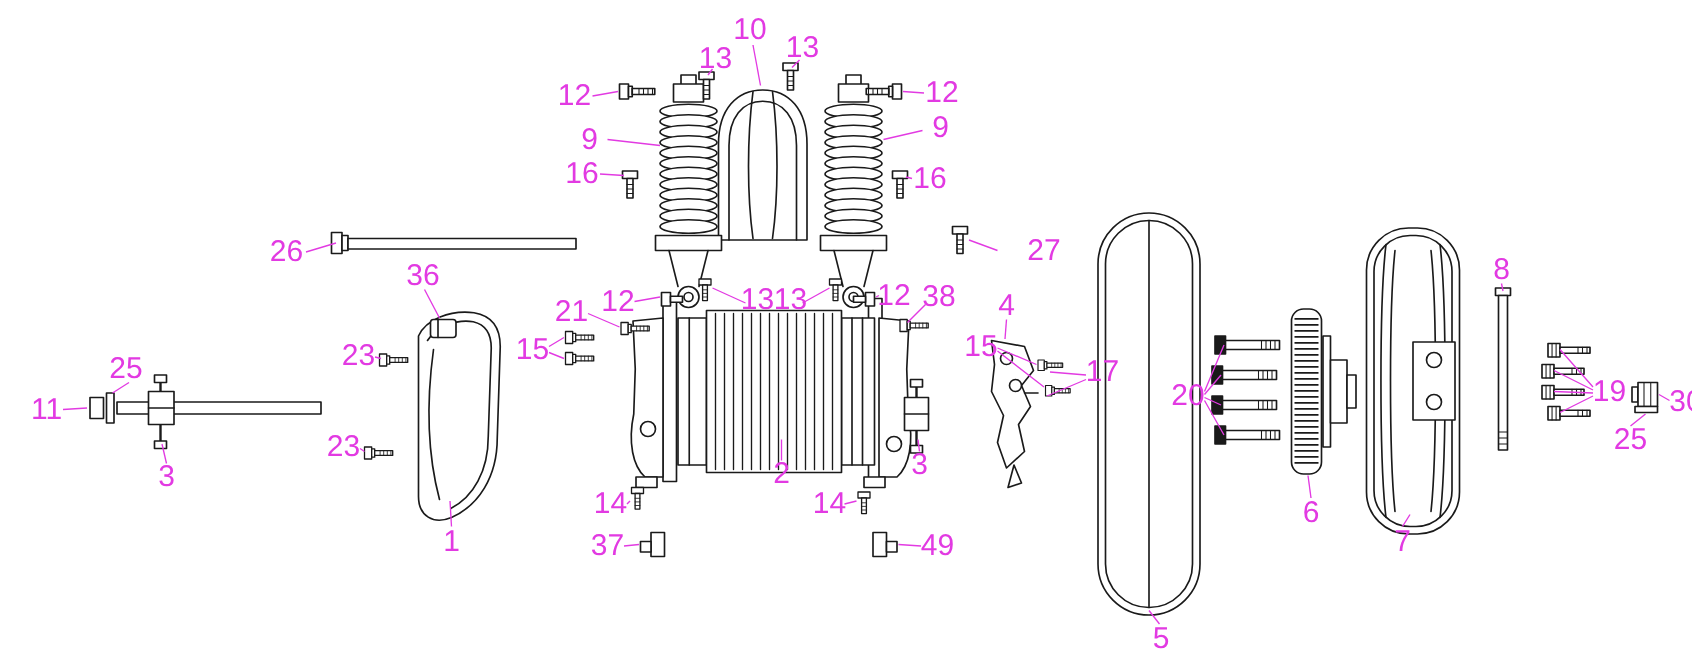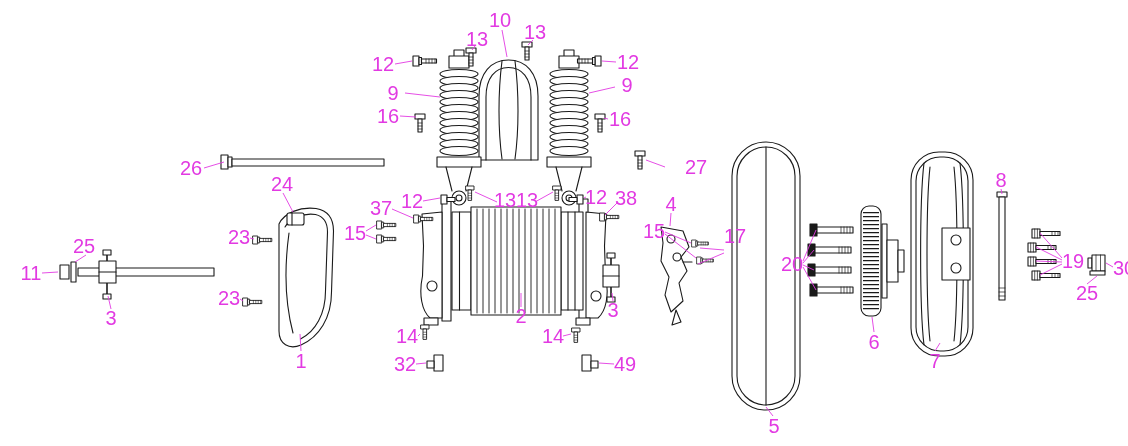--- a/index.html
+++ b/index.html
@@ -353,45 +353,45 @@
   <div class="callout" style="left:461px;top:39px">13</div>
   <div class="callout" style="left:519px;top:32px">13</div>
   <div class="callout" style="left:367px;top:64px">12</div>
   <div class="callout" style="left:612px;top:62px">12</div>
   <div class="callout" style="left:377px;top:93px">9</div>
   <div class="callout" style="left:611px;top:85px">9</div>
   <div class="callout" style="left:372px;top:116px">16</div>
   <div class="callout" style="left:604px;top:119px">16</div>
   <div class="callout" style="left:175px;top:168px">26</div>
   <div class="callout" style="left:680px;top:167px">27</div>
-  <div class="callout" style="left:266px;top:184px">24</div>
+  <div class="callout" style="left:266px;top:184px">36</div>
   <div class="callout" style="left:396px;top:201px">12</div>
   <div class="callout" style="left:489px;top:200px">13</div>
   <div class="callout" style="left:511px;top:200px">13</div>
   <div class="callout" style="left:580px;top:197px">12</div>
-  <div class="callout" style="left:365px;top:208px">37</div>
+  <div class="callout" style="left:365px;top:208px">21</div>
   <div class="callout" style="left:610px;top:198px">38</div>
   <div class="callout" style="left:655px;top:204px">4</div>
   <div class="callout" style="left:985px;top:180px">8</div>
   <div class="callout" style="left:223px;top:237px">23</div>
   <div class="callout" style="left:339px;top:233px">15</div>
   <div class="callout" style="left:638px;top:231px">15</div>
   <div class="callout" style="left:68px;top:246px">25</div>
-  <div class="callout" style="left:719px;top:236px">17</div>
+  <div class="callout" style="left:719px;top:248px">17</div>
   <div class="callout" style="left:15px;top:273px">11</div>
   <div class="callout" style="left:776px;top:264px">20</div>
   <div class="callout" style="left:1057px;top:261px">19</div>
   <div class="callout" style="left:1108px;top:268px">30</div>
   <div class="callout" style="left:1071px;top:293px">25</div>
   <div class="callout" style="left:95px;top:318px">3</div>
   <div class="callout" style="left:213px;top:298px">23</div>
   <div class="callout" style="left:597px;top:310px">3</div>
   <div class="callout" style="left:505px;top:316px">2</div>
   <div class="callout" style="left:391px;top:336px">14</div>
   <div class="callout" style="left:537px;top:336px">14</div>
   <div class="callout" style="left:285px;top:361px">1</div>
-  <div class="callout" style="left:389px;top:364px">32</div>
+  <div class="callout" style="left:389px;top:364px">37</div>
   <div class="callout" style="left:609px;top:364px">49</div>
   <div class="callout" style="left:858px;top:342px">6</div>
   <div class="callout" style="left:919px;top:361px">7</div>
   <div class="callout" style="left:758px;top:426px">5</div>
 
 </div>
 
 </body></html>

